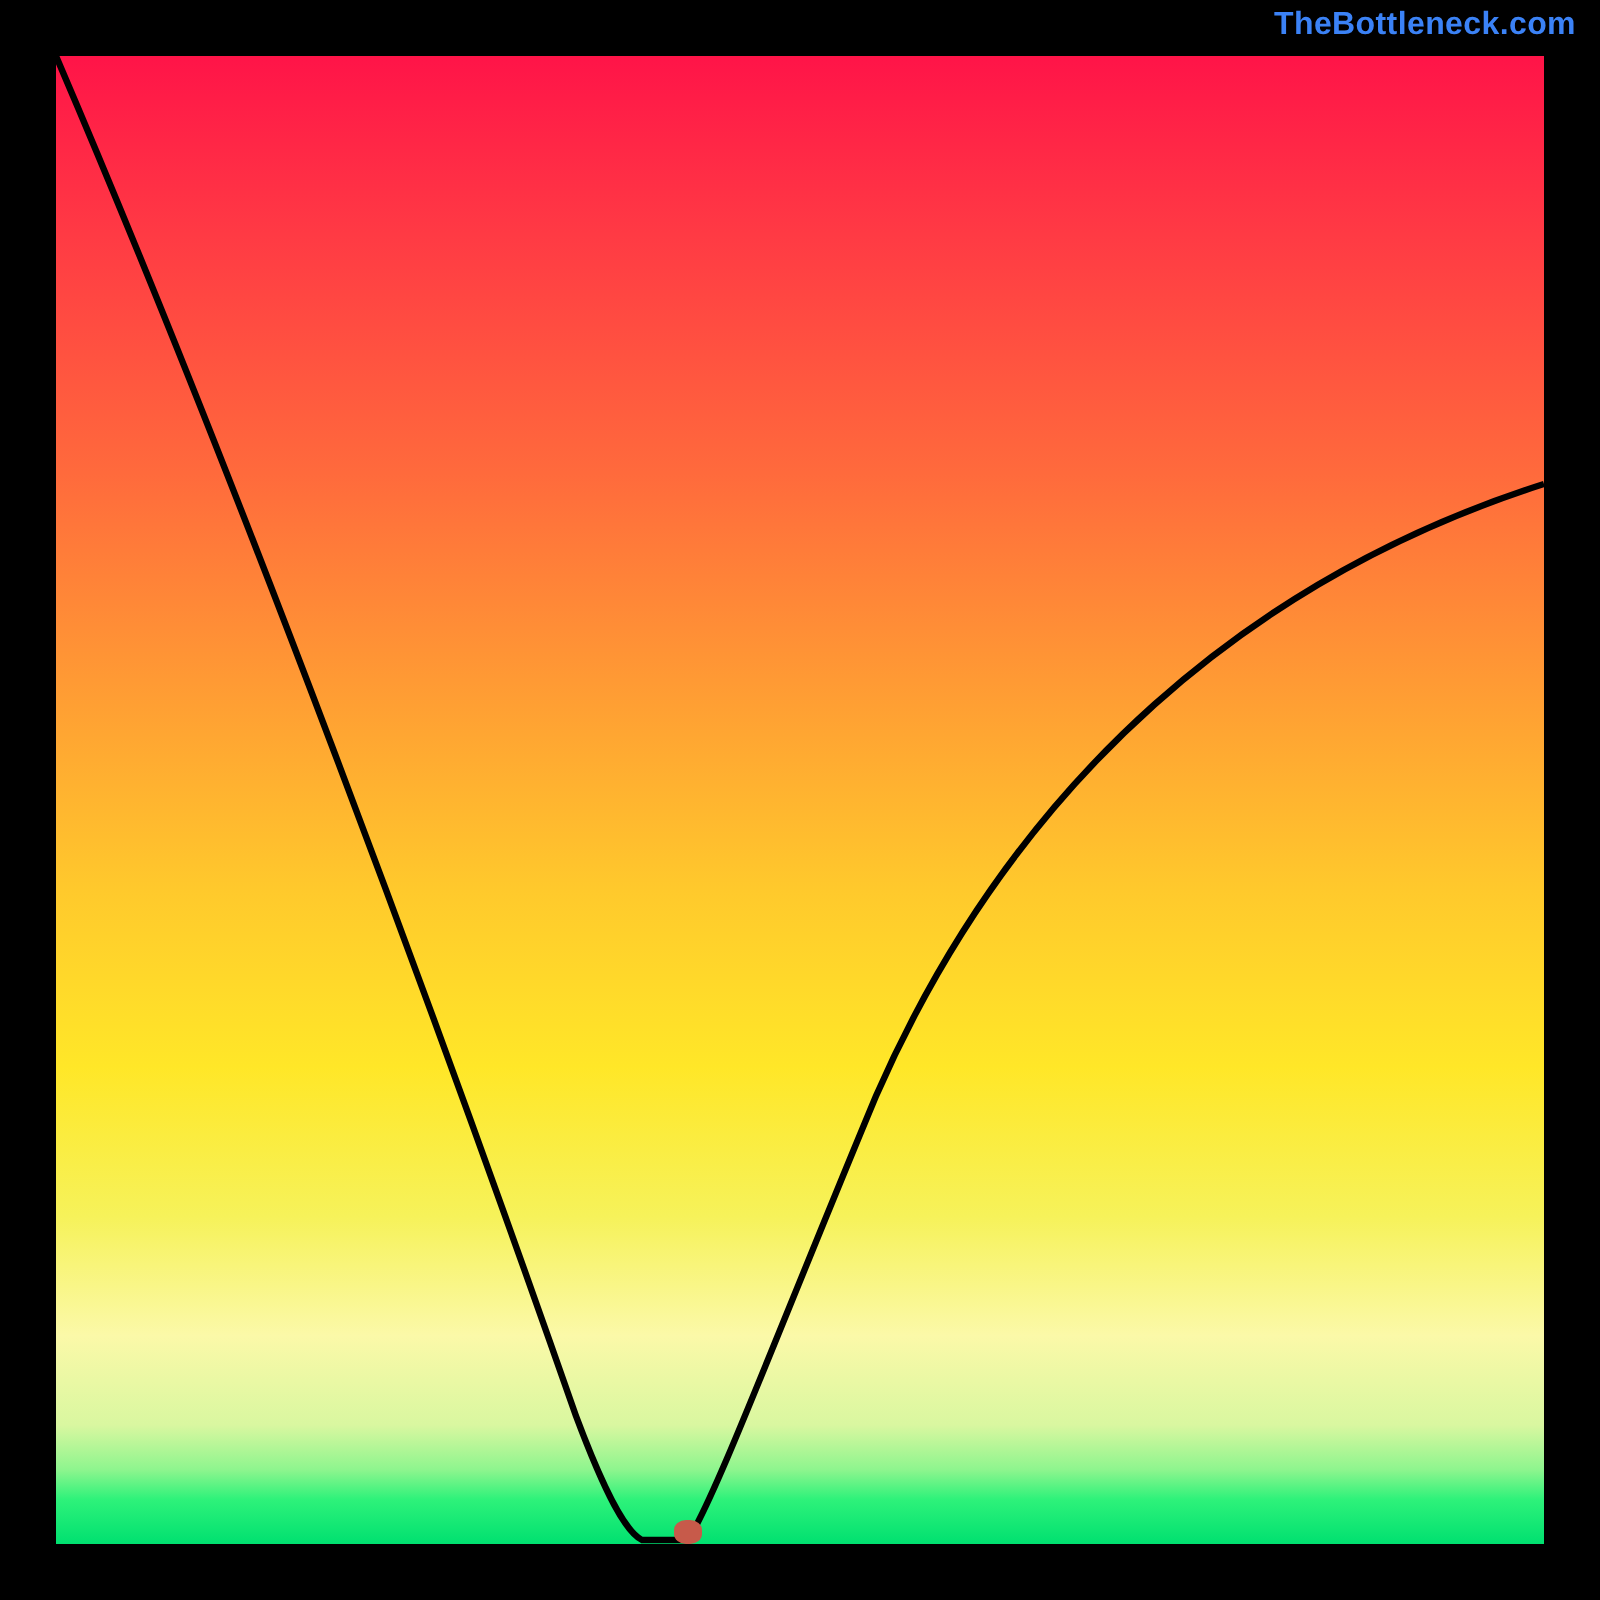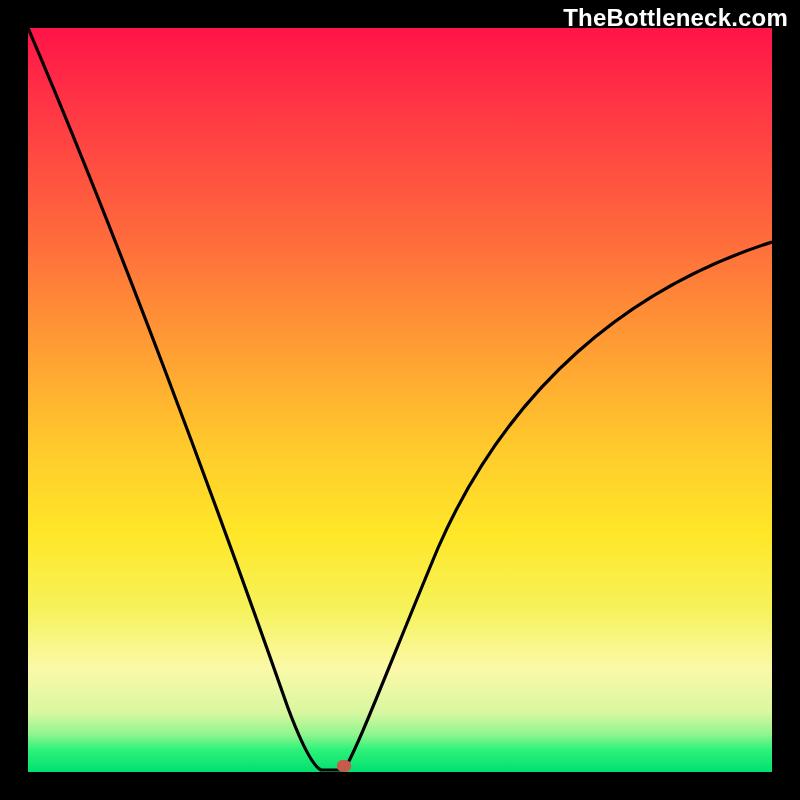--- a/index.html
+++ b/index.html
@@ -14,22 +14,22 @@
   .frame {
     position: relative;
     width: 800px;
     height: 800px;
     background: #000;
   }
   .watermark {
     position: absolute;
     top: 4px;
     right: 12px;
-    color: #ffffff;
-    font-size: 24px;
+    color: #3b82f6;
+    font-size: 16px;
     font-weight: 600;
     letter-spacing: 0.2px;
     z-index: 5;
   }
   .plot {
     position: absolute;
     left: 28px;
     top: 28px;
     width: 744px;
     height: 744px;

